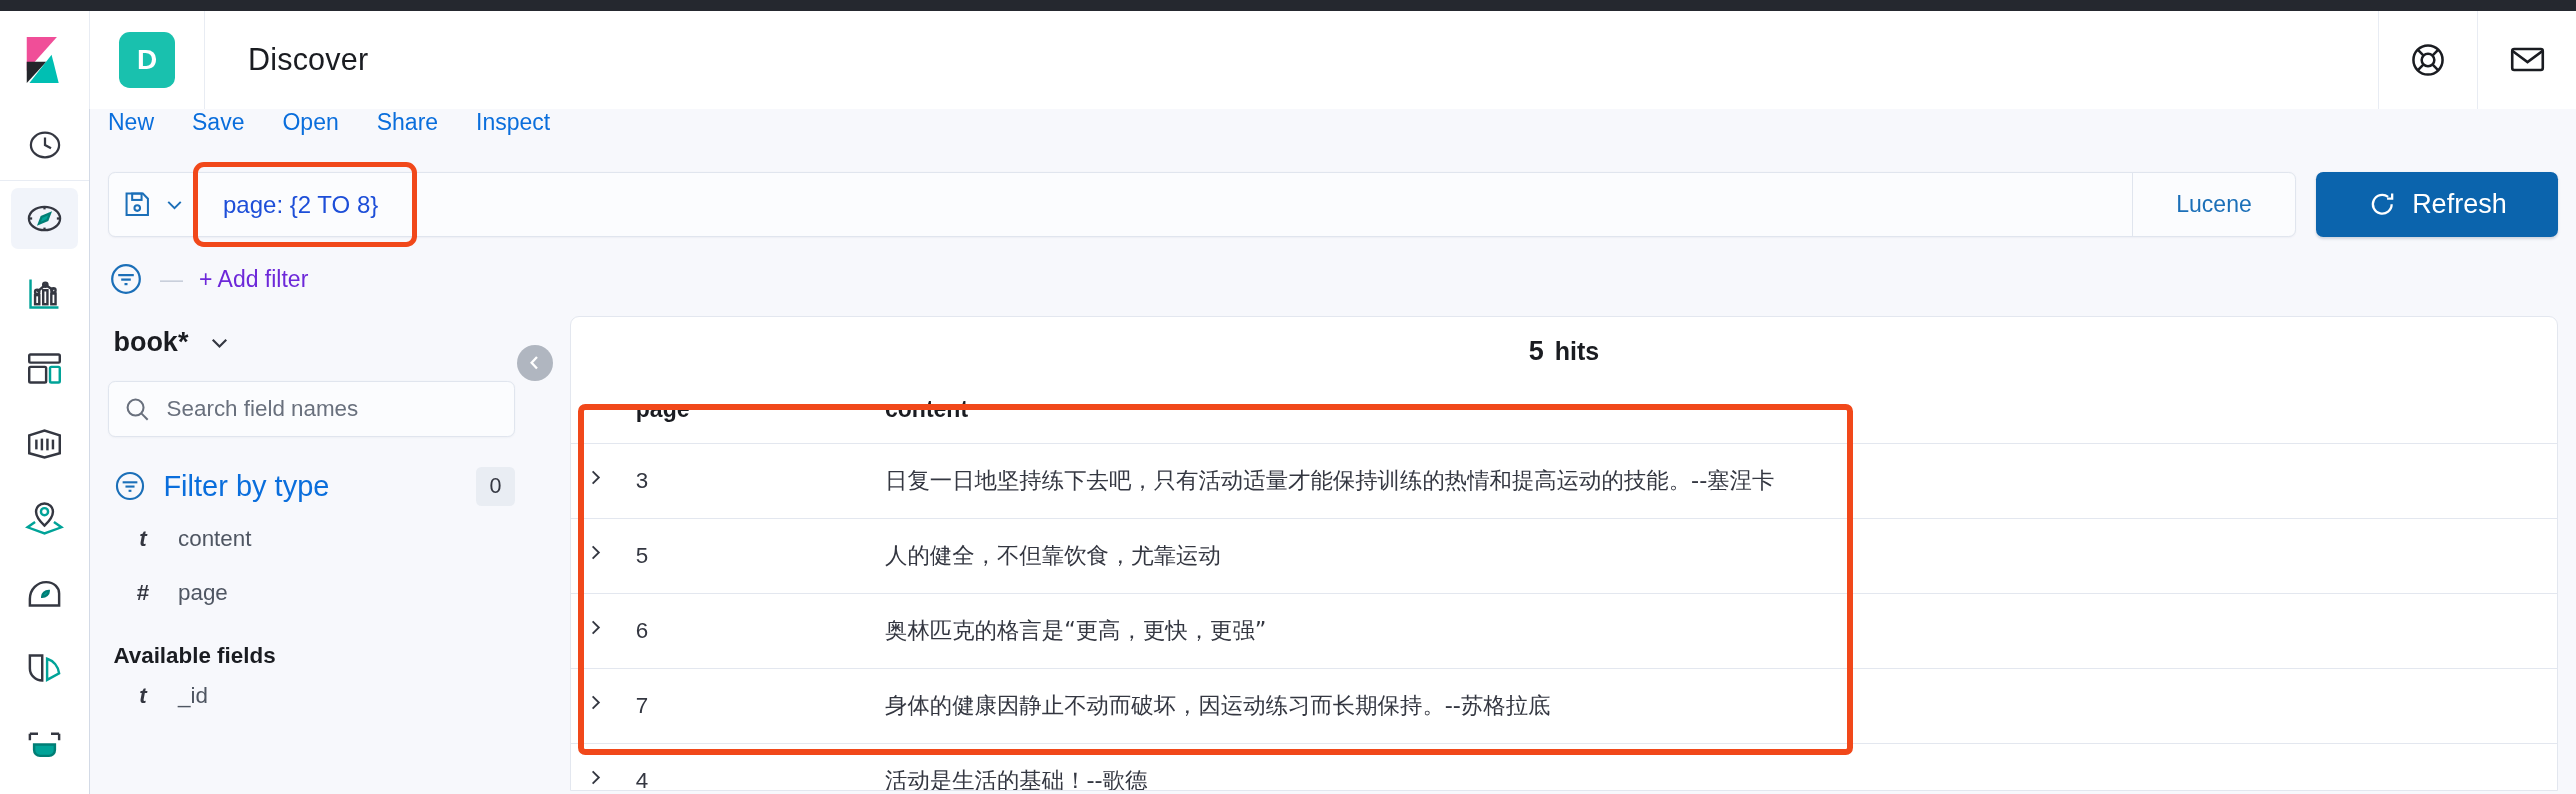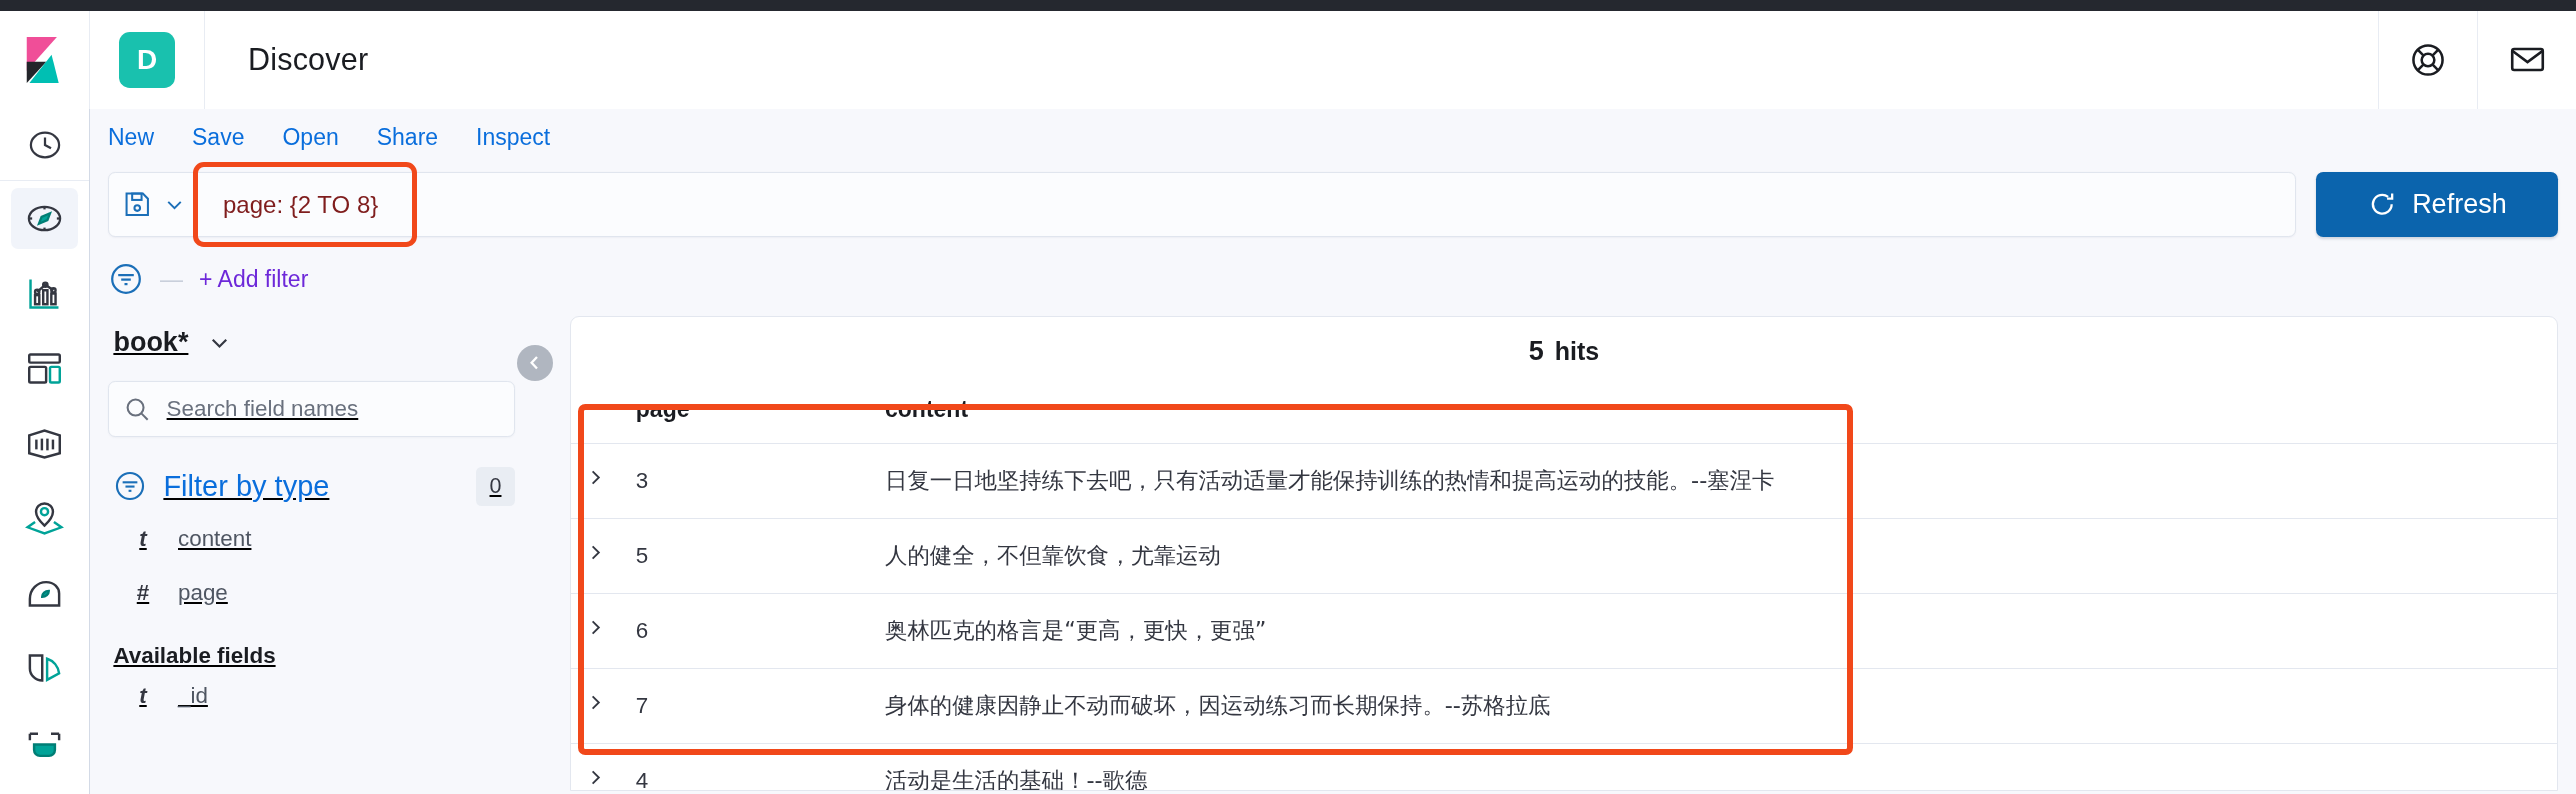--- a/index.html
+++ b/index.html
@@ -63,21 +63,21 @@
   }
   .rail-item.active::before {
     content: ""; position: absolute; left: 10.8px; right: 10.8px; top: 7.2px; bottom: 7.2px;
     background: #f1f4fa; border-radius: 7.2px;
   }
   .rail-item svg { position: relative; z-index: 1; }
   
   .app-menu {
     position: absolute; top: 109px; left: 90px; width: 2486px; height: 56px;
     background: #f7f8fc;
-    display: flex; align-items: center;
+    display: flex; 
     padding-left: 18px;
   }
   .menu-link {
     font-size: 23px; color: #0a6edc; margin-right: 38px; cursor: pointer;
     white-space: nowrap;
   }
   
   .query-row {
     position: absolute; top: 165px; left: 90px; width: 2486px; height: 86px;
     background: #f7f8fc;
@@ -93,21 +93,21 @@
   .saved-query-btn {
     width: 91px; height: 63px;
     display: flex; align-items: center; justify-content: center; gap: 9px;
     border-right: 0px;
   }
   .query-input-wrap {
     flex: 1 1 auto; height: 63px; display: flex; align-items: center;
     position: relative;
   }
   .query-input {
-    font-size: 24px; color: #7f1d1d; padding-left: 23px;
+    font-size: 24px; color: #1d4ed8; padding-left: 23px;
     white-space: nowrap;
   }
   .highlight-box-query {
     position: absolute; left: -7.2px; top: -10.8px; width: 224px; height: 85px;
     border: 5.4px solid #f1481a; border-radius: 10.8px;
     pointer-events: none;
   }
   .lucene-label {
     width: 163px; height: 63px;
     display: flex; align-items: center; justify-content: center;
@@ -131,21 +131,20 @@
   .add-filter-link { font-size: 23px; color: #6d28d9; cursor: pointer; }
   
   .body-area {
     position: absolute; top: 307px; left: 90px; width: 2486px; height: 488px;
     background: #f7f8fc;
   }
   
   .field-sidebar {
     position: absolute; top: 0; left: 0; width: 448px; height: 488px;
     padding: 0 23px 0 18px;
-    text-decoration: underline;
   }
   .index-pattern-row {
     display: flex; align-items: center; gap: 18px;
     padding-top: 20px; padding-left: 5.4px;
   }
   .index-pattern-name { font-size: 27px; font-weight: 700; color: #1a1c21; }
   .field-search {
     margin-top: 23px; height: 56px;
     background: #fbfcfe; border: 0.9px solid #e0e5ee; border-radius: 7.2px;
     display: flex; align-items: center; gap: 14.3px; padding: 0 14.3px;
@@ -368,20 +367,21 @@
       <svg width="25" height="25" viewBox="0 0 24 24" fill="none" stroke="#1b6fb8" stroke-width="1.9">
         <path d="M6 9.5 L12 15.5 L18 9.5"></path>
       </svg>
     </div>
 
     <div class="query-input-wrap">
       <span class="query-input">page: {2 TO 8}</span>
       <div class="highlight-box-query"></div>
     </div>
 
+    <div class="lucene-label">Lucene</div>
   </div>
 
   <div class="refresh-btn">
     <svg width="30.5" height="30.5" viewBox="0 0 24 24" fill="none" stroke="#ffffff" stroke-width="1.8">
       <path d="M19.4 12 A7.4 7.4 0 1 1 16.6 6.2"></path>
       <path d="M19.8 3.6 L19.8 7.6 L15.8 7.6"></path>
     </svg>
     <span>Refresh</span>
   </div>
 </div>

